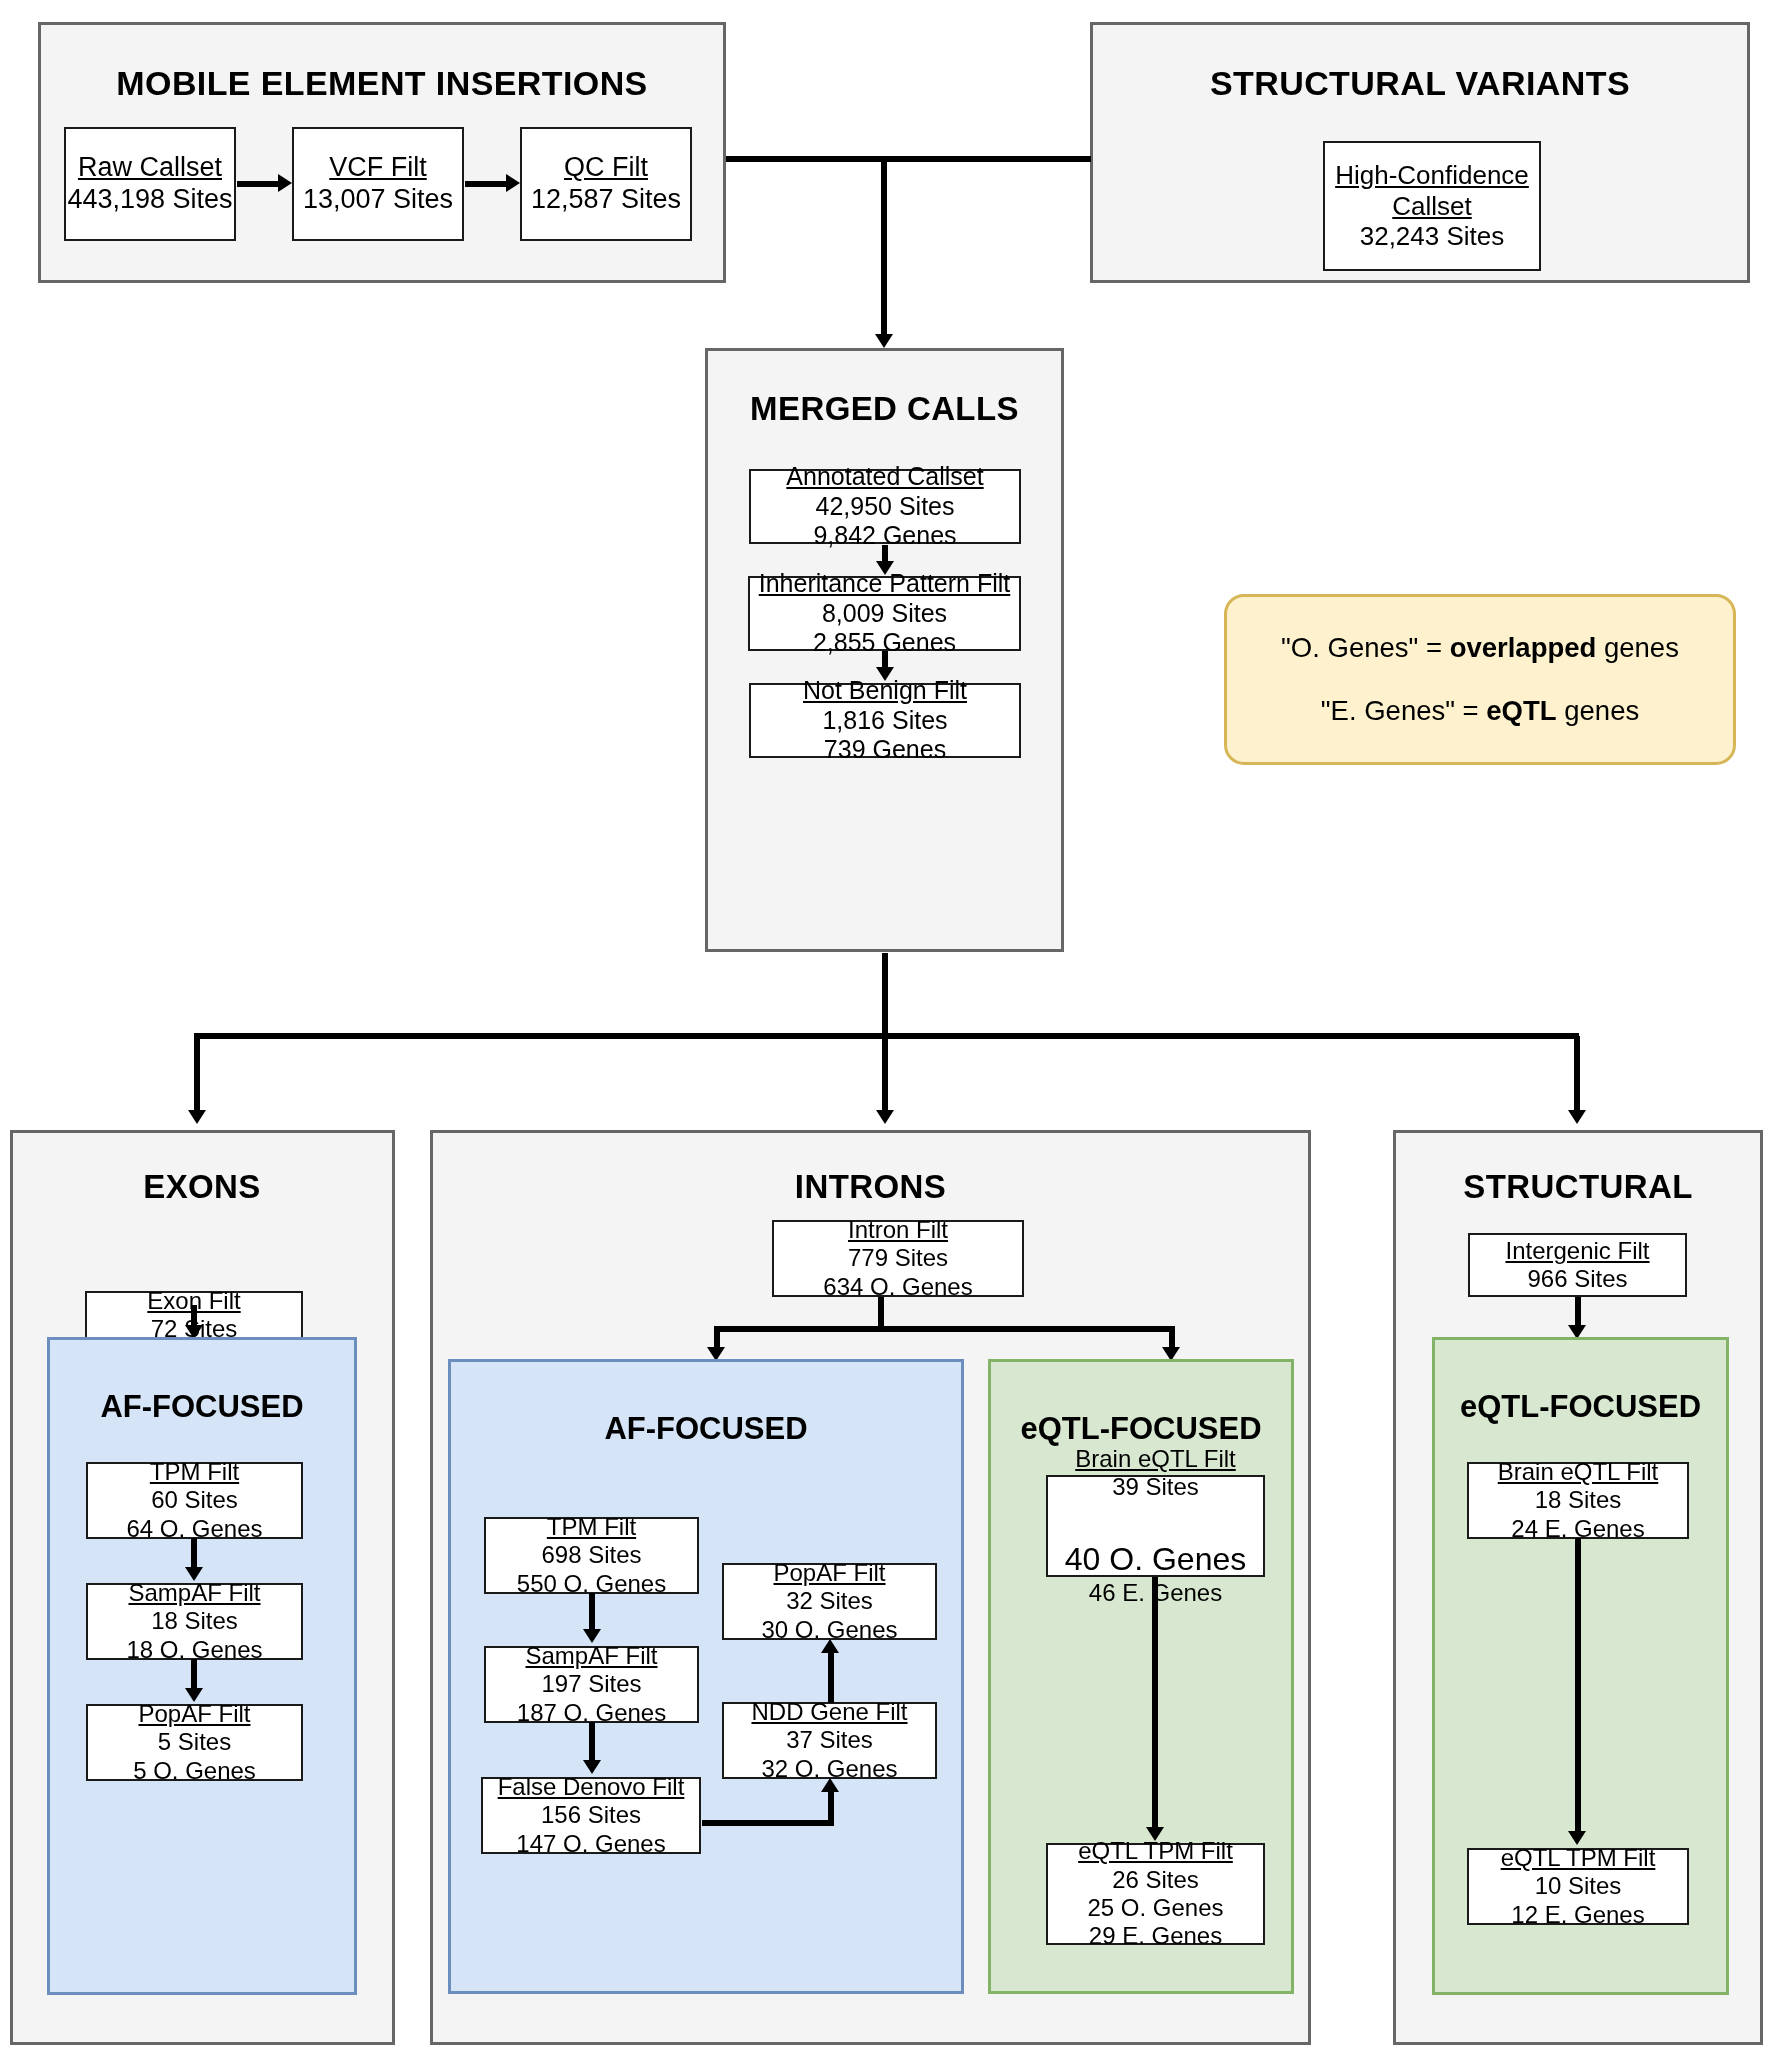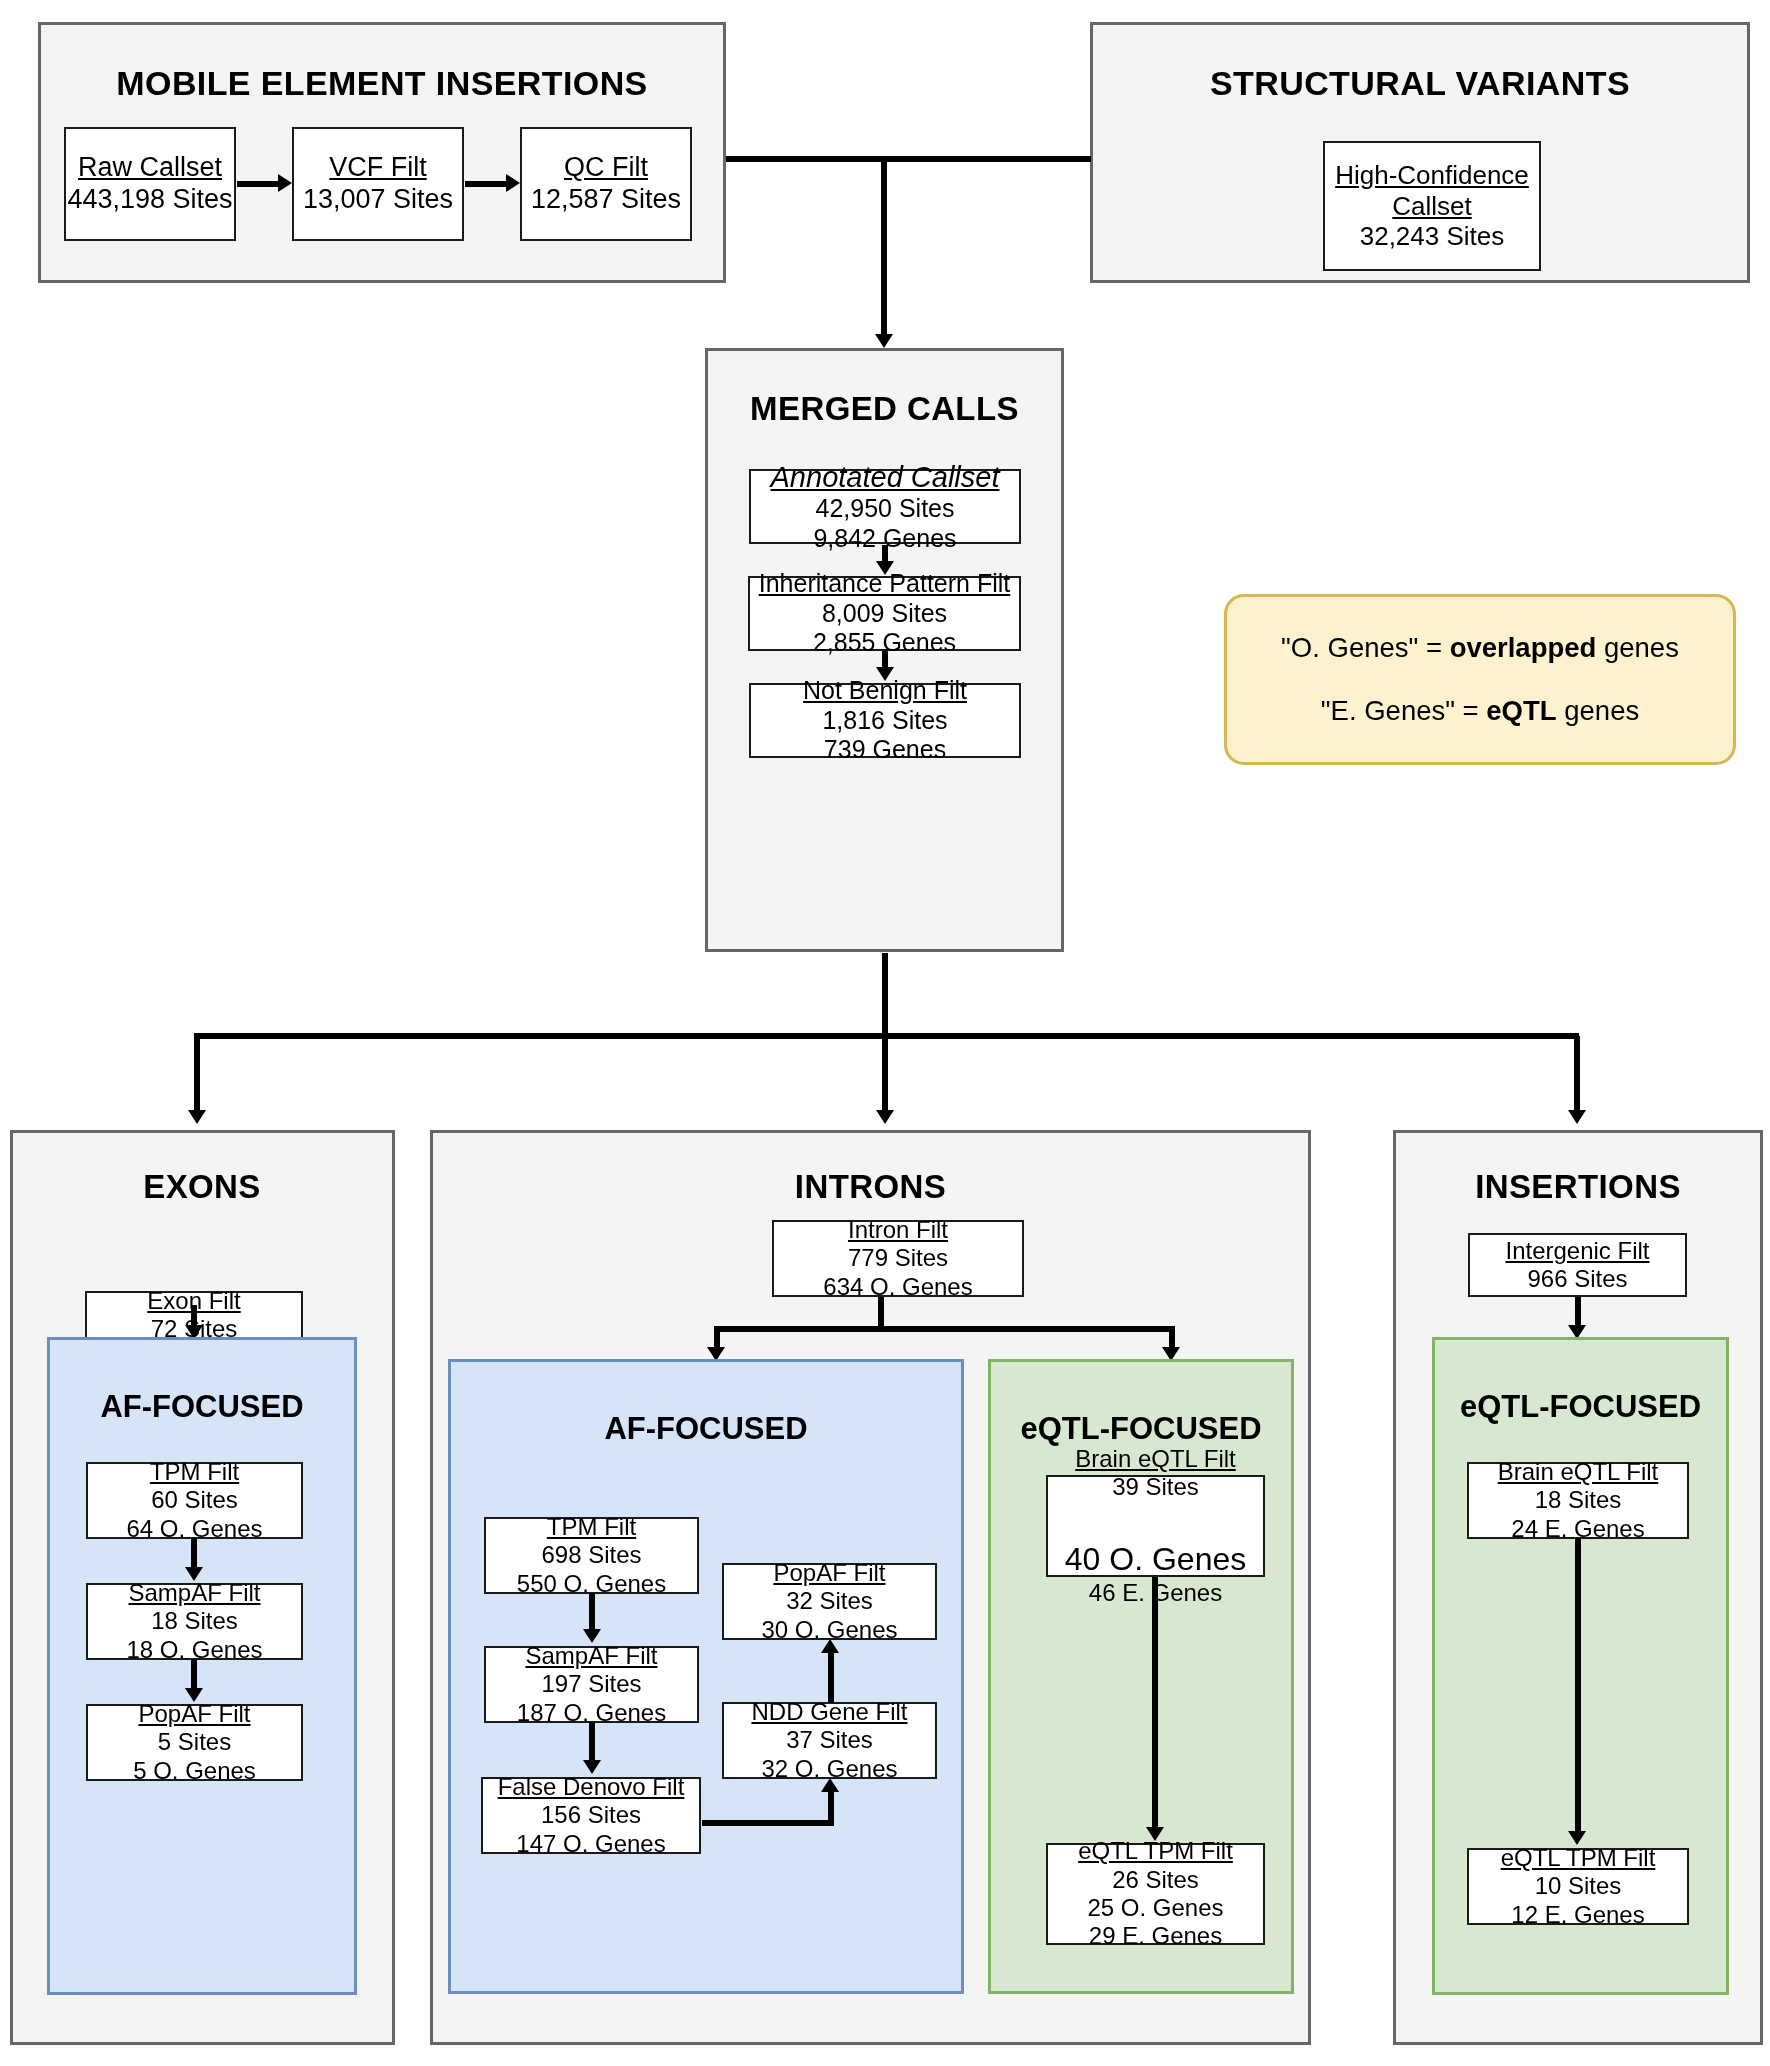--- a/index.html
+++ b/index.html
@@ -145,21 +145,21 @@
   </div>
 
   <div class="hline" style="left:726px;top:156px;width:365px;height:5.6px;"></div>
   <div class="vline" style="left:881px;top:158px;width:5.6px;height:181px;"></div>
   <div class="arrow-down" style="left:875px;top:334px;"></div>
 
   <div class="panel" style="left:705px;top:348px;width:359px;height:604px;">
     <div class="panel-title" style="top:39px;font-size:33px;">MERGED CALLS</div>
   </div>
   <div class="node" style="left:749px;top:469px;width:272px;height:75px;">
-    <span class="hdr" style="font-size:29px;font-style:italic;">Annotated Callset</span>
+    <span class="hdr" style="font-size:25px;">Annotated Callset</span>
     <span class="ln" style="font-size:25px;">42,950 Sites</span>
     <span class="ln" style="font-size:25px;">9,842 Genes</span>
   </div>
   <div class="vline" style="left:882px;top:545px;width:5.6px;height:19.3px;"></div>
   <div class="arrow-down" style="left:876px;top:561px;"></div>
 
   <div class="node" style="left:748px;top:576px;width:273px;height:75px;">
     <span class="hdr" style="font-size:25px;">Inheritance Pattern Filt</span>
     <span class="ln" style="font-size:25px;">8,009 Sites</span>
     <span class="ln" style="font-size:25px;">2,855 Genes</span>
@@ -292,21 +292,21 @@
   <div class="vline" style="left:1152px;top:1577px;width:6.4px;height:254px;"></div>
   <div class="arrow-down" style="left:1146px;top:1827px;"></div>
   <div class="node" style="left:1046px;top:1843px;width:219px;height:102px;">
     <span class="hdr" style="font-size:24px;">eQTL TPM Filt</span>
     <span class="ln" style="font-size:24px;">26 Sites</span>
     <span class="ln" style="font-size:24px;">25 O. Genes</span>
     <span class="ln" style="font-size:24px;">29 E. Genes</span>
   </div>
 
   <div class="panel" style="left:1393px;top:1130px;width:370px;height:915px;">
-    <div class="panel-title" style="top:35px;font-size:33px;">INSERTIONS</div>
+    <div class="panel-title" style="top:35px;font-size:33px;">STRUCTURAL</div>
   </div>
   <div class="node" style="left:1468px;top:1233px;width:219px;height:64px;">
     <span class="hdr" style="font-size:24px;">Intergenic Filt</span>
     <span class="ln" style="font-size:24px;">966 Sites</span>
   </div>
   <div class="vline" style="left:1575px;top:1297px;width:5.6px;height:31px;"></div>
   <div class="arrow-down" style="left:1568px;top:1325px;"></div>
 
   <div class="subpanel eqtl" style="left:1432px;top:1337px;width:297px;height:658px;">
     <div class="subpanel-title" style="top:49px;font-size:31px;">eQTL-FOCUSED</div>

